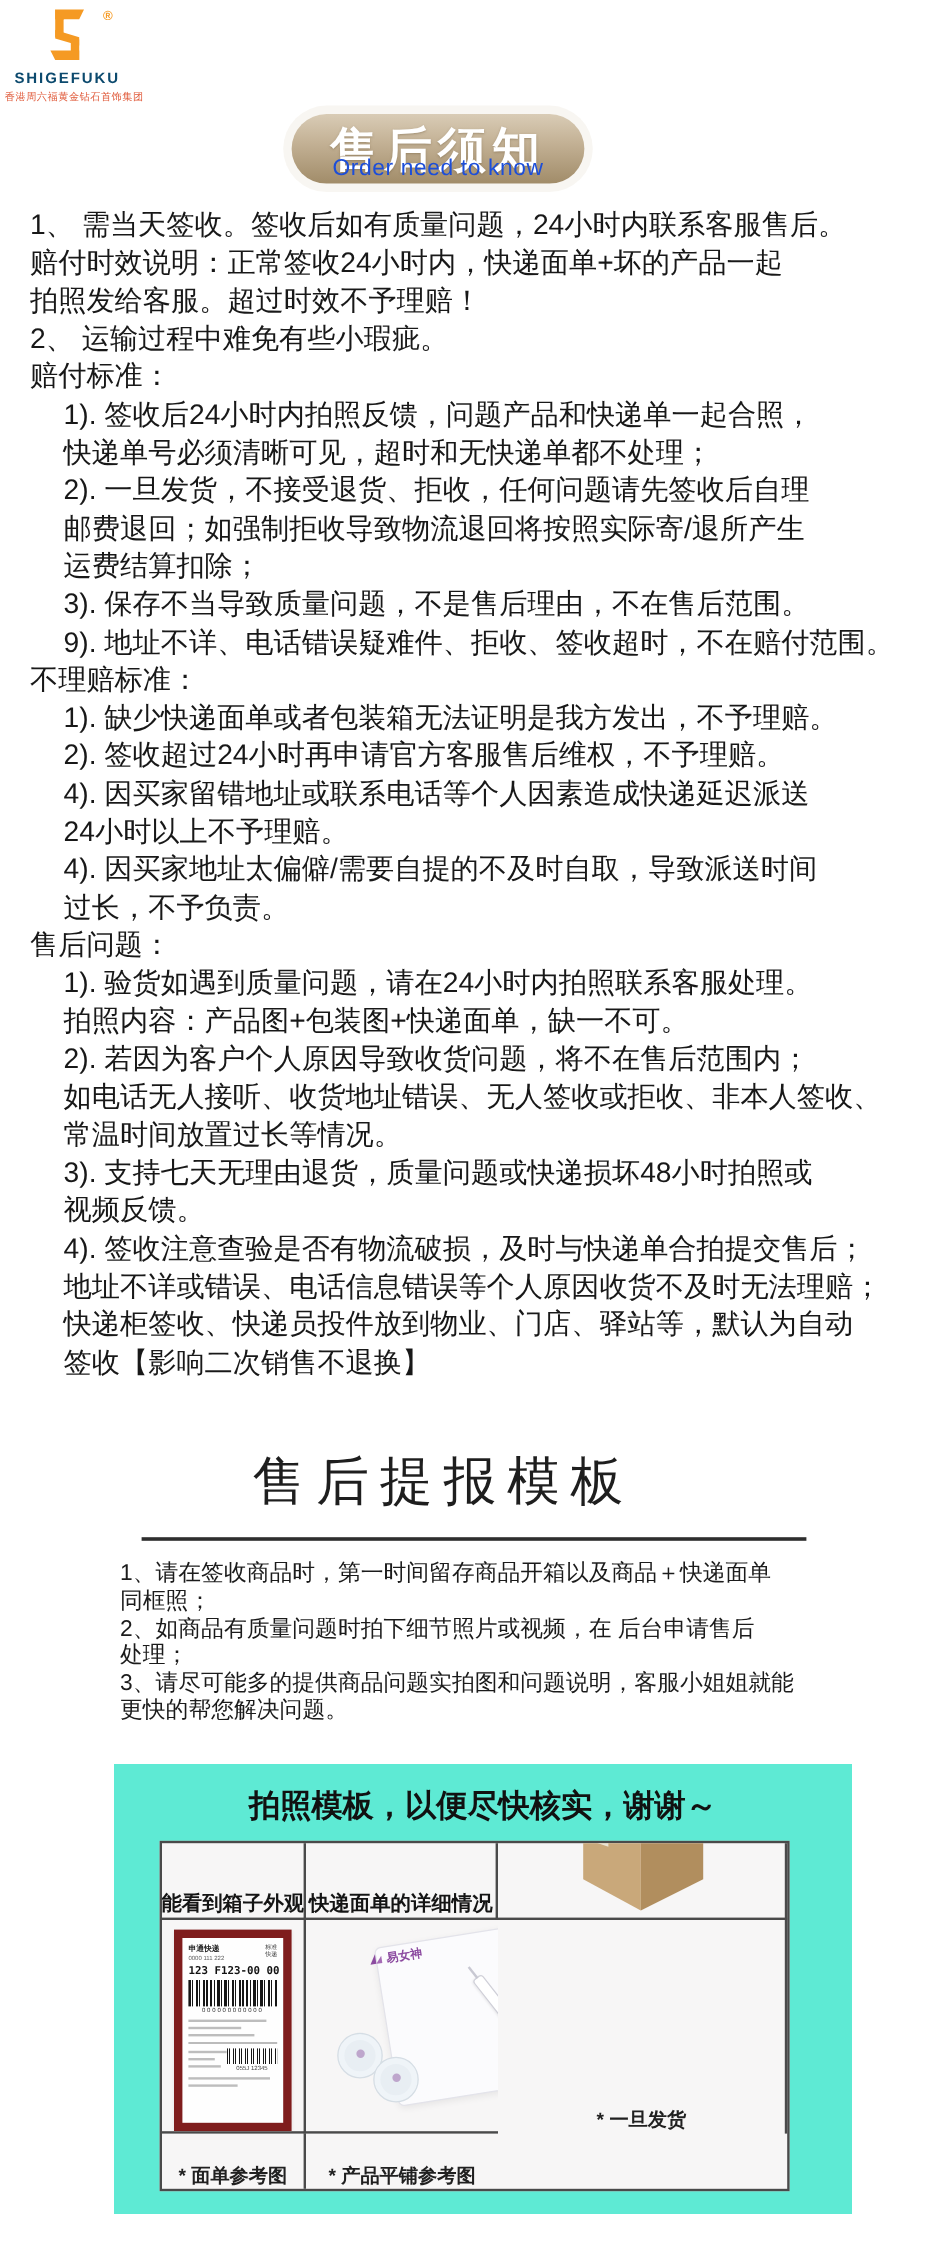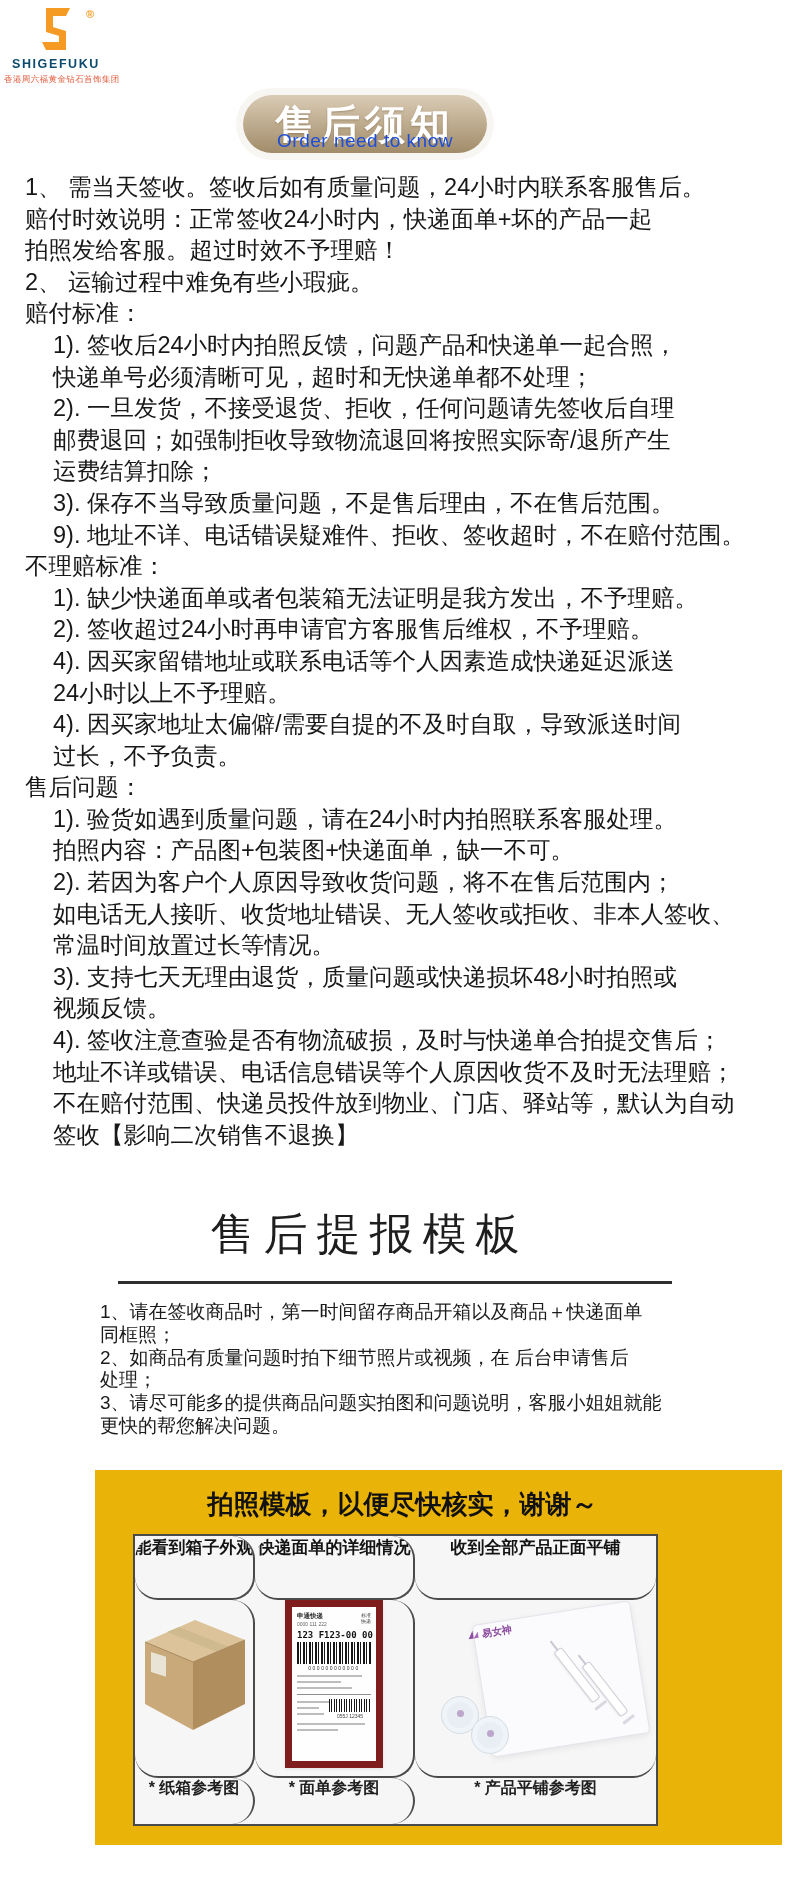--- a/index.html
+++ b/index.html
@@ -26,28 +26,28 @@
   
   .notice{position:absolute;left:25px;top:172px;width:763px;font-size:23.5px;line-height:31.6px;color:#181818;}
   .nline{white-space:nowrap;}
   .nline.ind{padding-left:28px;}
   
   .tmpl-title{position:absolute;left:0;top:1205px;width:739px;text-align:center;font-size:44px;letter-spacing:9px;color:#1e1e1e;white-space:nowrap;}
   .tmpl-rule{position:absolute;left:118px;top:1281px;width:554px;height:3px;background:#2e2e2e;}
   .tlist{position:absolute;left:100px;top:1301px;width:620px;font-size:19px;line-height:22.8px;color:#1b1b1b;}
   .tline{white-space:nowrap;}
   
-  .panel{position:absolute;left:95px;top:1470px;width:687px;height:375px;background:#eab308;}
+  .panel{position:absolute;left:95px;top:1470px;width:615px;height:375px;background:#5eead4;}
   .panel-title{position:absolute;left:0;top:17px;width:615px;text-align:center;font-size:26px;font-weight:bold;color:#111;white-space:nowrap;}
   .ptable{
     position:absolute;left:38px;top:64px;width:525px;box-sizing:border-box;
     border:2px solid #4a4a4a;background:#f7f6f6;
     display:grid;grid-template-columns:120px 160px 241px;grid-template-rows:64px 178px 46px;
   }
-  .pc{border-right:2px solid #4a4a4a;border-bottom:2px solid #4a4a4a;display:flex;align-items:flex-start;justify-content:center;overflow:hidden;border-radius:23px;}
+  .pc{border-right:2px solid #4a4a4a;border-bottom:2px solid #4a4a4a;display:flex;align-items:flex-end;justify-content:center;overflow:hidden;}
   .pc.last-col{border-right:none;}
   .pc.last-row{border-bottom:none;}
   .pc-head{font-size:17px;font-weight:bold;color:#141414;white-space:nowrap;}
   .pc-cap{font-size:16px;font-weight:bold;color:#202020;white-space:nowrap;}
   
   .waybill{width:98px;height:168px;background:#fefefe;border:7px solid #7f1d1d;box-shadow:0 1px 3px rgba(0,0,0,.08);padding:5px 5px 4px;box-sizing:border-box;}
   .wb-head{display:flex;justify-content:space-between;align-items:flex-start;}
   .wb-courier{font-size:6.5px;font-weight:bold;color:#222;white-space:nowrap;}
   .wb-no{font-size:5px;color:#666;white-space:nowrap;}
   .wb-tags{font-size:5px;color:#444;text-align:right;line-height:6px;white-space:pre-line;}
@@ -124,21 +124,21 @@
       <div class="nline">售后问题：</div>
       <div class="nline ind">1). 验货如遇到质量问题，请在24小时内拍照联系客服处理。</div>
       <div class="nline ind">拍照内容：产品图+包装图+快递面单，缺一不可。</div>
       <div class="nline ind">2). 若因为客户个人原因导致收货问题，将不在售后范围内；</div>
       <div class="nline ind">如电话无人接听、收货地址错误、无人签收或拒收、非本人签收、</div>
       <div class="nline ind">常温时间放置过长等情况。</div>
       <div class="nline ind">3). 支持七天无理由退货，质量问题或快递损坏48小时拍照或</div>
       <div class="nline ind">视频反馈。</div>
       <div class="nline ind">4). 签收注意查验是否有物流破损，及时与快递单合拍提交售后；</div>
       <div class="nline ind">地址不详或错误、电话信息错误等个人原因收货不及时无法理赔；</div>
-      <div class="nline ind">不在赔付范围、快递员投件放到物业、门店、驿站等，默认为自动</div>
+      <div class="nline ind">快递柜签收、快递员投件放到物业、门店、驿站等，默认为自动</div>
       <div class="nline ind">签收【影响二次销售不退换】</div>
   </div>
 
   <div class="tmpl-title">售后提报模板</div>
   <div class="tmpl-rule"></div>
   <div class="tlist">
     <div class="tline">1、请在签收商品时，第一时间留存商品开箱以及商品＋快递面单</div>
       <div class="tline">同框照；</div>
       <div class="tline">2、如商品有质量问题时拍下细节照片或视频，在 后台申请售后</div>
       <div class="tline">处理；</div>
@@ -149,23 +149,20 @@
   <div class="panel">
     <div class="panel-title">拍照模板，以便尽快核实，谢谢～</div>
 
     <div class="ptable">
 
       <div class="pc">
         <span class="pc-head">能看到箱子外观</span>
       </div>
       <div class="pc">
         <span class="pc-head">快递面单的详细情况</span>
-      </div>
-      <div class="pc last-col">
-        <span class="pc-head">收到全部产品正面平铺</span>
       </div>
 
       <div class="pc">
         <svg width="114" height="136" viewBox="0 0 114 136">
           <polygon points="8,42 58,20 108,40 56,62" fill="#dcc39a"></polygon>
           <polygon points="8,42 56,62 56,130 8,104" fill="#c9a87a"></polygon>
           <polygon points="56,62 108,40 108,104 56,130" fill="#b18e5e"></polygon>
           <polygon points="30,32 42,27 92,47 80,52" fill="#cfb98e"></polygon>
           <rect x="14" y="52" width="15" height="20" fill="#e9e3d5" transform="skewY(18)" transform-origin="14 52"></rect>
           <line x1="8" y1="42" x2="56" y2="62" stroke="#a8895e" stroke-width="1"></line>
@@ -215,21 +212,21 @@
             <span>易女神</span>
           </div>
           <div class="syringe syr1"></div>
           <div class="syringe syr2"></div>
           <div class="jar jar1"></div>
           <div class="jar jar2"></div>
         </div>
       </div>
 
       <div class="pc last-row">
-        <span class="pc-cap">* 纸箱参考图</span>
+        <span class="pc-cap">* 一旦发货</span>
       </div>
       <div class="pc last-row">
         <span class="pc-cap">* 面单参考图</span>
       </div>
       <div class="pc last-col last-row">
         <span class="pc-cap">* 产品平铺参考图</span>
       </div>
     </div>
   </div>
 

